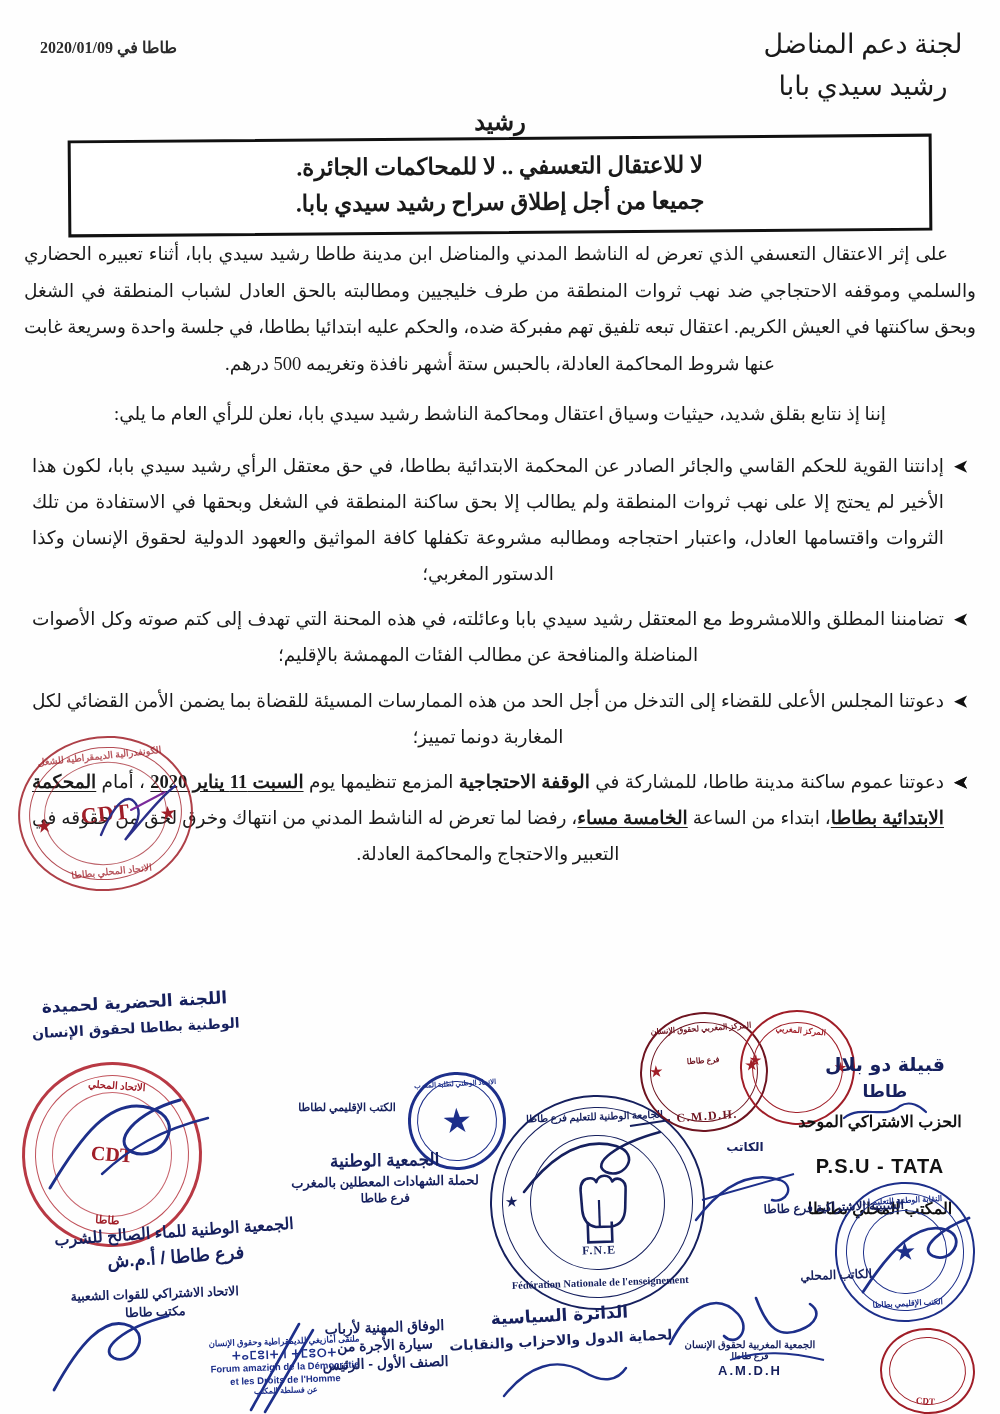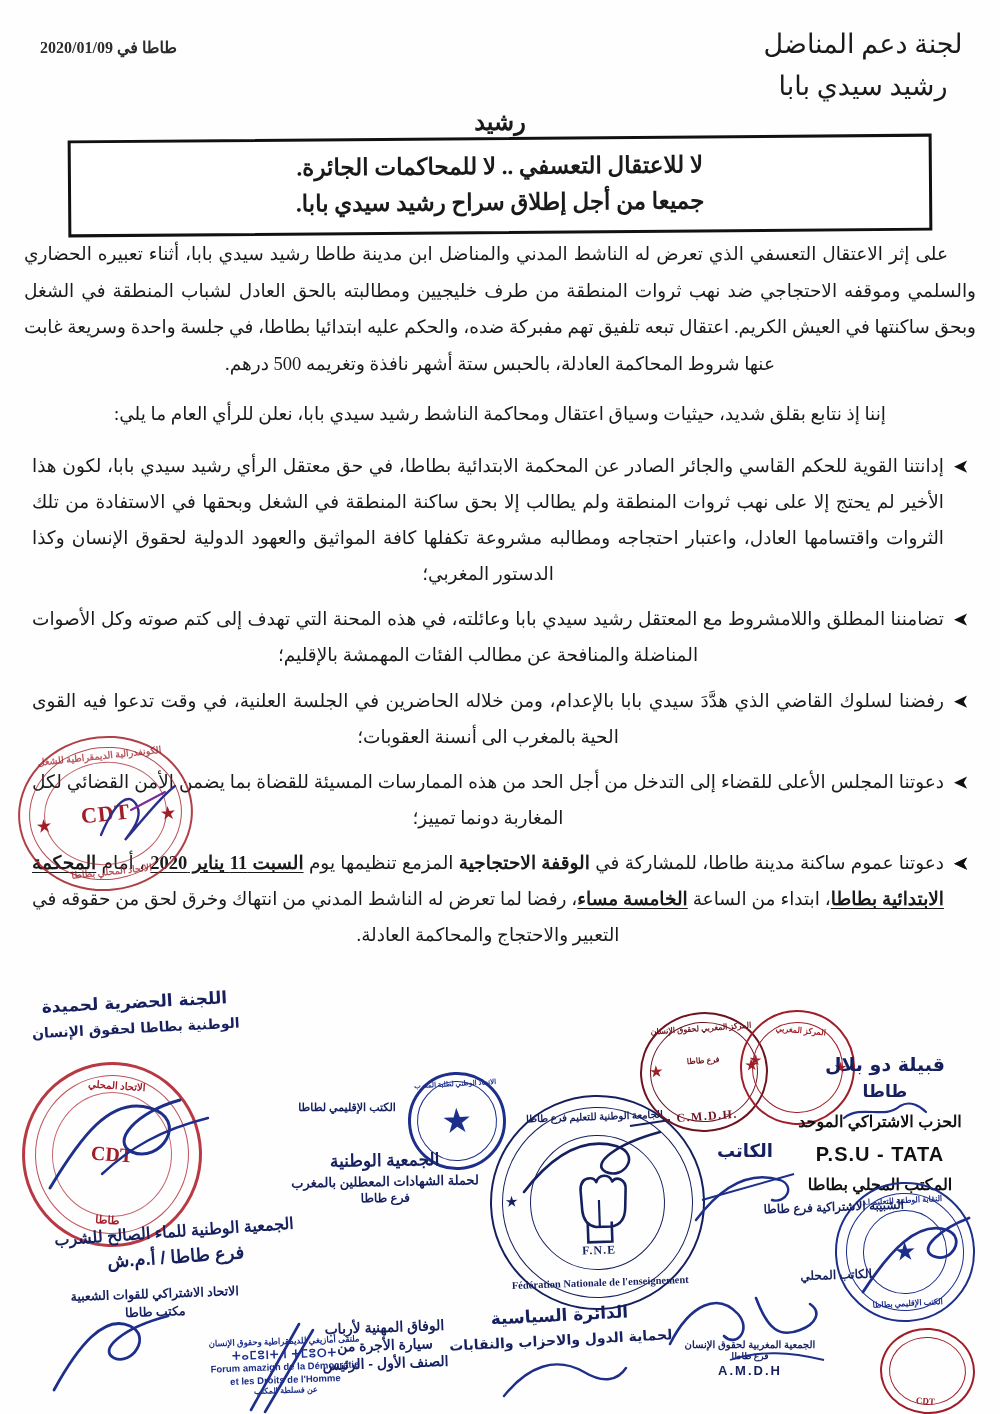--- a/index.html
+++ b/index.html
@@ -209,24 +209,20 @@
     <div class="intro">إننا إذ نتابع بقلق شديد، حيثيات وسياق اعتقال ومحاكمة الناشط رشيد سيدي بابا، نعلن للرأي العام ما يلي:</div>
 
     <ul class="claims">
       <li>
         <span class="bullet-arrow"></span>
         <span>إدانتنا القوية للحكم القاسي والجائر الصادر عن المحكمة الابتدائية بطاطا، في حق معتقل الرأي رشيد سيدي بابا، لكون هذا الأخير لم يحتج إلا على نهب ثروات المنطقة ولم يطالب إلا بحق ساكنة المنطقة في الشغل وبحقها في الاستفادة من تلك الثروات واقتسامها العادل، واعتبار احتجاجه ومطالبه مشروعة تكفلها كافة المواثيق والعهود الدولية لحقوق الإنسان وكذا الدستور المغربي؛</span>
       </li>
       <li>
         <span class="bullet-arrow"></span>
         <span>تضامننا المطلق واللامشروط مع المعتقل رشيد سيدي بابا وعائلته، في هذه المحنة التي تهدف إلى كتم صوته وكل الأصوات المناضلة والمنافحة عن مطالب الفئات المهمشة بالإقليم؛</span>
-      </li>
-      <li>
-        <span class="bullet-arrow"></span>
-        <span>رفضنا لسلوك القاضي الذي هدَّدَ سيدي بابا بالإعدام، ومن خلاله الحاضرين في الجلسة العلنية، في وقت تدعوا فيه القوى الحية بالمغرب الى أنسنة العقوبات؛</span>
       </li>
       <li>
         <span class="bullet-arrow"></span>
         <span>دعوتنا المجلس الأعلى للقضاء إلى التدخل من أجل الحد من هذه الممارسات المسيئة للقضاة بما يضمن الأمن القضائي لكل المغاربة دونما تمييز؛</span>
       </li>
       <li>
         <span class="bullet-arrow"></span>
       </li>
       <li>
         <span class="bullet-arrow"></span>
@@ -365,42 +361,42 @@
     <div class="hand ink-dblue" style="left:800px; top:1050px; width:170px; font-size:19px; line-height:1.5; text-align:center;">
       <div>قبيلة دو بلال</div>
       <div style="font-size:17px;">طاطا</div>
     </div>
     <svg class="sig" style="left:840px; top:1098px;" width="90" height="28" viewBox="0 0 90 28">
       <path d="M4,20 C22,6 44,22 60,8 C70,2 80,8 86,14" fill="none" stroke="#1d2f8a" stroke-width="2.2" stroke-linecap="round"></path>
     </svg>
 
     <div class="printed" style="left:770px; top:1112px; width:220px; font-size:16px; color:#111;">
       <div>الحزب الاشتراكي الموحد</div>
-      <div style="font-size:20px; letter-spacing:1px; direction:ltr; margin:8px 0;">P.S.U - TATA</div>
+      <div style="font-size:20px; letter-spacing:1px; direction:ltr; margin:20px 0;">P.S.U - TATA</div>
       <div>المكتب المحلي بطاطا</div>
     </div>
 
     <div class="stamp ink-blue" style="left:835px; top:1182px; width:140px; height:140px; transform:rotate(-3deg);">
       <div class="ring" style="border:2.6px solid #1d2f8a;"></div>
       <div class="ring" style="border:1.5px solid #1d2f8a; inset:11px;"></div>
       <div class="ring" style="border:1.3px solid #1d2f8a; inset:28px;"></div>
       <div class="stamp-txt" style="font-size:22px;">★</div>
       <div style="position:absolute; top:14px; left:0; right:0; font-size:8px;">النقابة الوطنية للتعليم ا.د</div>
       <div style="position:absolute; bottom:14px; left:0; right:0; font-size:8px;">الكتب الإقليمي بطاطا</div>
     </div>
     <svg class="sig" style="left:855px; top:1200px;" width="120" height="110" viewBox="0 0 120 110">
       <path d="M8,92 C34,52 62,20 92,30 C112,38 96,64 78,56 C62,48 88,28 114,18" fill="none" stroke="#1d2f8a" stroke-width="2.8" stroke-linecap="round"></path>
     </svg>
 
     <div class="printed ink-dblue" style="left:745px; top:1200px; width:180px; font-size:12px; transform:rotate(-2deg);">
       <div>الشبيبة الاشتراكية فرع طاطا</div>
       <div style="margin-top:52px;">الكاتب المحلي</div>
     </div>
 
-    <div class="hand ink-dblue" style="left:700px; top:1140px; width:90px; font-size:18px; text-align:center;">
+    <div class="hand ink-dblue" style="left:700px; top:1140px; width:90px; font-size:12px; text-align:center;">
       <div>الكاتب</div>
     </div>
     <svg class="sig" style="left:690px; top:1160px;" width="120" height="80" viewBox="0 0 120 80">
       <path d="M6,60 C30,28 58,10 90,20 C106,26 96,44 82,40" fill="none" stroke="#1d2f8a" stroke-width="2.4" stroke-linecap="round"></path>
       <path d="M12,40 L104,14" fill="none" stroke="#1d2f8a" stroke-width="2"></path>
     </svg>
 
     <div class="printed ink-dblue" style="left:640px; top:1338px; width:220px; font-size:10px;">
       <div>الجمعية المغربية لحقوق الإنسان</div>
       <div style="font-size:9px;">فرع طاطا</div>

